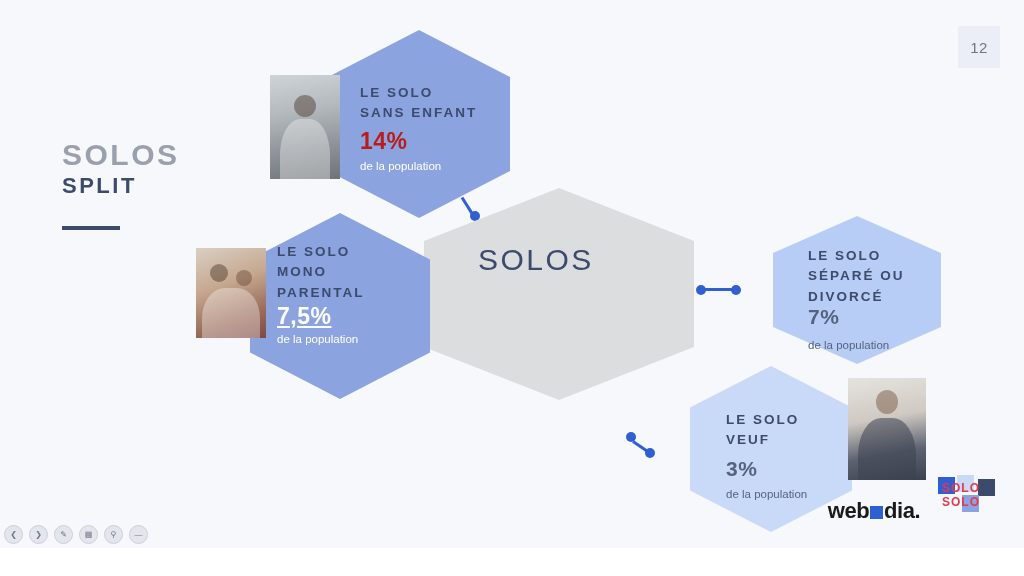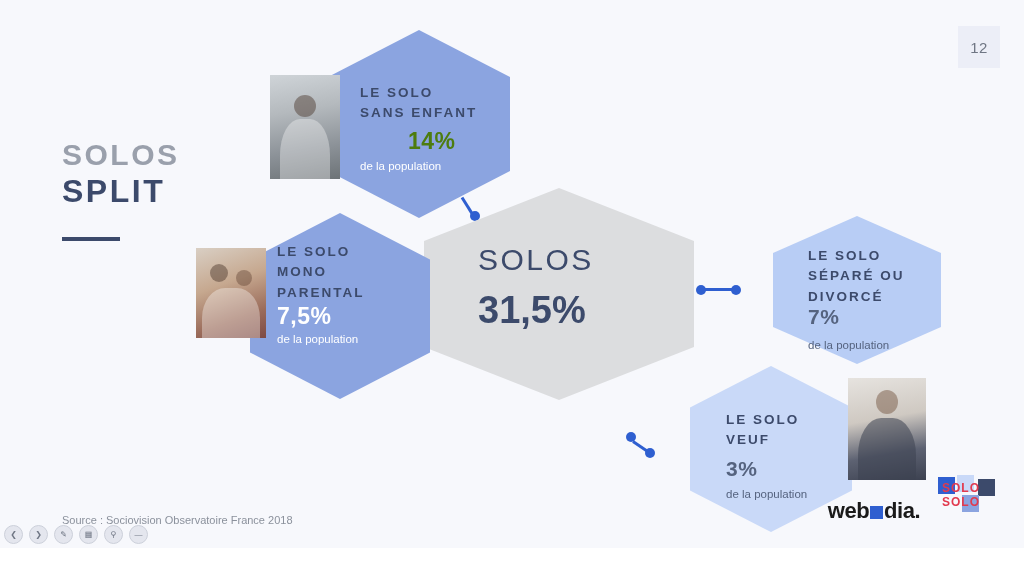--- a/index.html
+++ b/index.html
@@ -39,21 +39,21 @@
     top: 138px;
   }
   .title-line1 {
     font-size: 30px;
     font-weight: bold;
     letter-spacing: 2.5px;
     color: #9aa0ac;
     line-height: 1.15;
   }
   .title-line2 {
-    font-size: 32px;
+    font-size: 22px;
     font-weight: bold;
     letter-spacing: 2.5px;
     color: #3c4a6b;
     line-height: 1.15;
   }
   .title-rule {
     margin-top: 28px;
     width: 58px;
     height: 4px;
     background: #3c4a6b;
@@ -120,26 +120,26 @@
     font-weight: bold;
     letter-spacing: 0.5px;
   }
   .hx-sub {
     position: absolute;
     font-size: 11.5px;
   }
 
   
   .t-label { left: 360px; top: 83px; color: #3c4a6b; }
-  .t-pct   { left: 360px; top: 128px; font-size: 23px; color: #4d7c0f; margin-left: 48px; }
+  .t-pct   { left: 360px; top: 128px; font-size: 23px; color: #b91c1c; }
   .t-sub   { left: 360px; top: 160px; color: #ffffff; }
 
   
   .m-label { left: 277px; top: 242px; color: #3c4a6b; }
-  .m-pct   { left: 277px; top: 303px; font-size: 23px; color: #ffffff; }
+  .m-pct   { left: 277px; top: 303px; font-size: 23px; color: #ffffff; text-decoration: underline; }
   .m-sub   { left: 277px; top: 333px; color: #ffffff; }
 
   
   .s-label { left: 808px; top: 246px; color: #3c4a6b; }
   .s-pct   { left: 808px; top: 305px; font-size: 21px; color: #55637f; }
   .s-sub   { left: 808px; top: 339px; color: #55637f; }
 
   
   .v-label { left: 726px; top: 410px; color: #3c4a6b; }
   .v-pct   { left: 726px; top: 457px; font-size: 21px; color: #55637f; }
@@ -296,21 +296,20 @@
   <div class="conn-dot" style="left:696px; top:285px;"></div>
   <div class="conn-line" style="left:702px; top:288px; width:34px;"></div>
   <div class="conn-dot" style="left:731px; top:285px;"></div>
 
   <div class="conn-dot" style="left:626px; top:432px;"></div>
   <div class="conn-line" style="left:633px; top:440px; width:24px; transform:rotate(34deg); transform-origin:left center;"></div>
   <div class="conn-dot" style="left:645px; top:448px;"></div>
 
   <div class="hex hex-center"></div>
   <div class="c-title" style="position:absolute; left:478px; top:243px; font-size:30px; letter-spacing:2.5px; color:#3c4a6b;">SOLOS</div>
-  <div class="c-pct" style="position:absolute; left:478px; top:289px; font-size:38px; font-weight:bold; color:#3c4a6b;">31,5%</div>
 
   <div class="hex hex-top hex-blue-strong"></div>
   <div class="photo photo-man">
     <div class="fig-head" style="left:24px; top:20px; width:22px; height:22px;"></div>
     <div class="fig-body" style="left:10px; top:44px; width:50px; height:60px;"></div>
   </div>
   <div class="hx-label t-label" style="white-space:pre-line;">LE SOLO
 SANS ENFANT</div>
   <div class="hx-pct t-pct">14%</div>
   <div class="hx-sub t-sub">de la population</div>
@@ -337,21 +336,20 @@
   <div class="hex hex-veuf hex-blue-light"></div>
   <div class="photo photo-woman">
     <div class="fig-head" style="left:28px; top:12px; width:22px; height:24px; background:rgba(120,90,70,0.5);"></div>
     <div class="fig-body" style="left:10px; top:40px; width:58px; height:62px; background:rgba(60,65,80,0.55);"></div>
   </div>
   <div class="hx-label v-label" style="white-space:pre-line;">LE SOLO
 VEUF</div>
   <div class="hx-pct v-pct">3%</div>
   <div class="hx-sub v-sub">de la population</div>
 
-  <div class="source">Source : Sociovision Observatoire France 2018</div>
 
   <div class="logos">
     <div class="logo-webedia">
       <span>web</span><span class="mark"></span><span>dia.</span>
     </div>
     <div class="logo-sexysolo">
       <div class="ss-sq" style="left:0px; top:2px; background:#2f5fd0;"></div>
       <div class="ss-sq" style="left:19px; top:0px; background:#c9d9f8;"></div>
       <div class="ss-sq" style="left:40px; top:4px; background:#3c4a6b;"></div>
       <div class="ss-sq" style="left:24px; top:20px; background:#8ba4e0;"></div>

